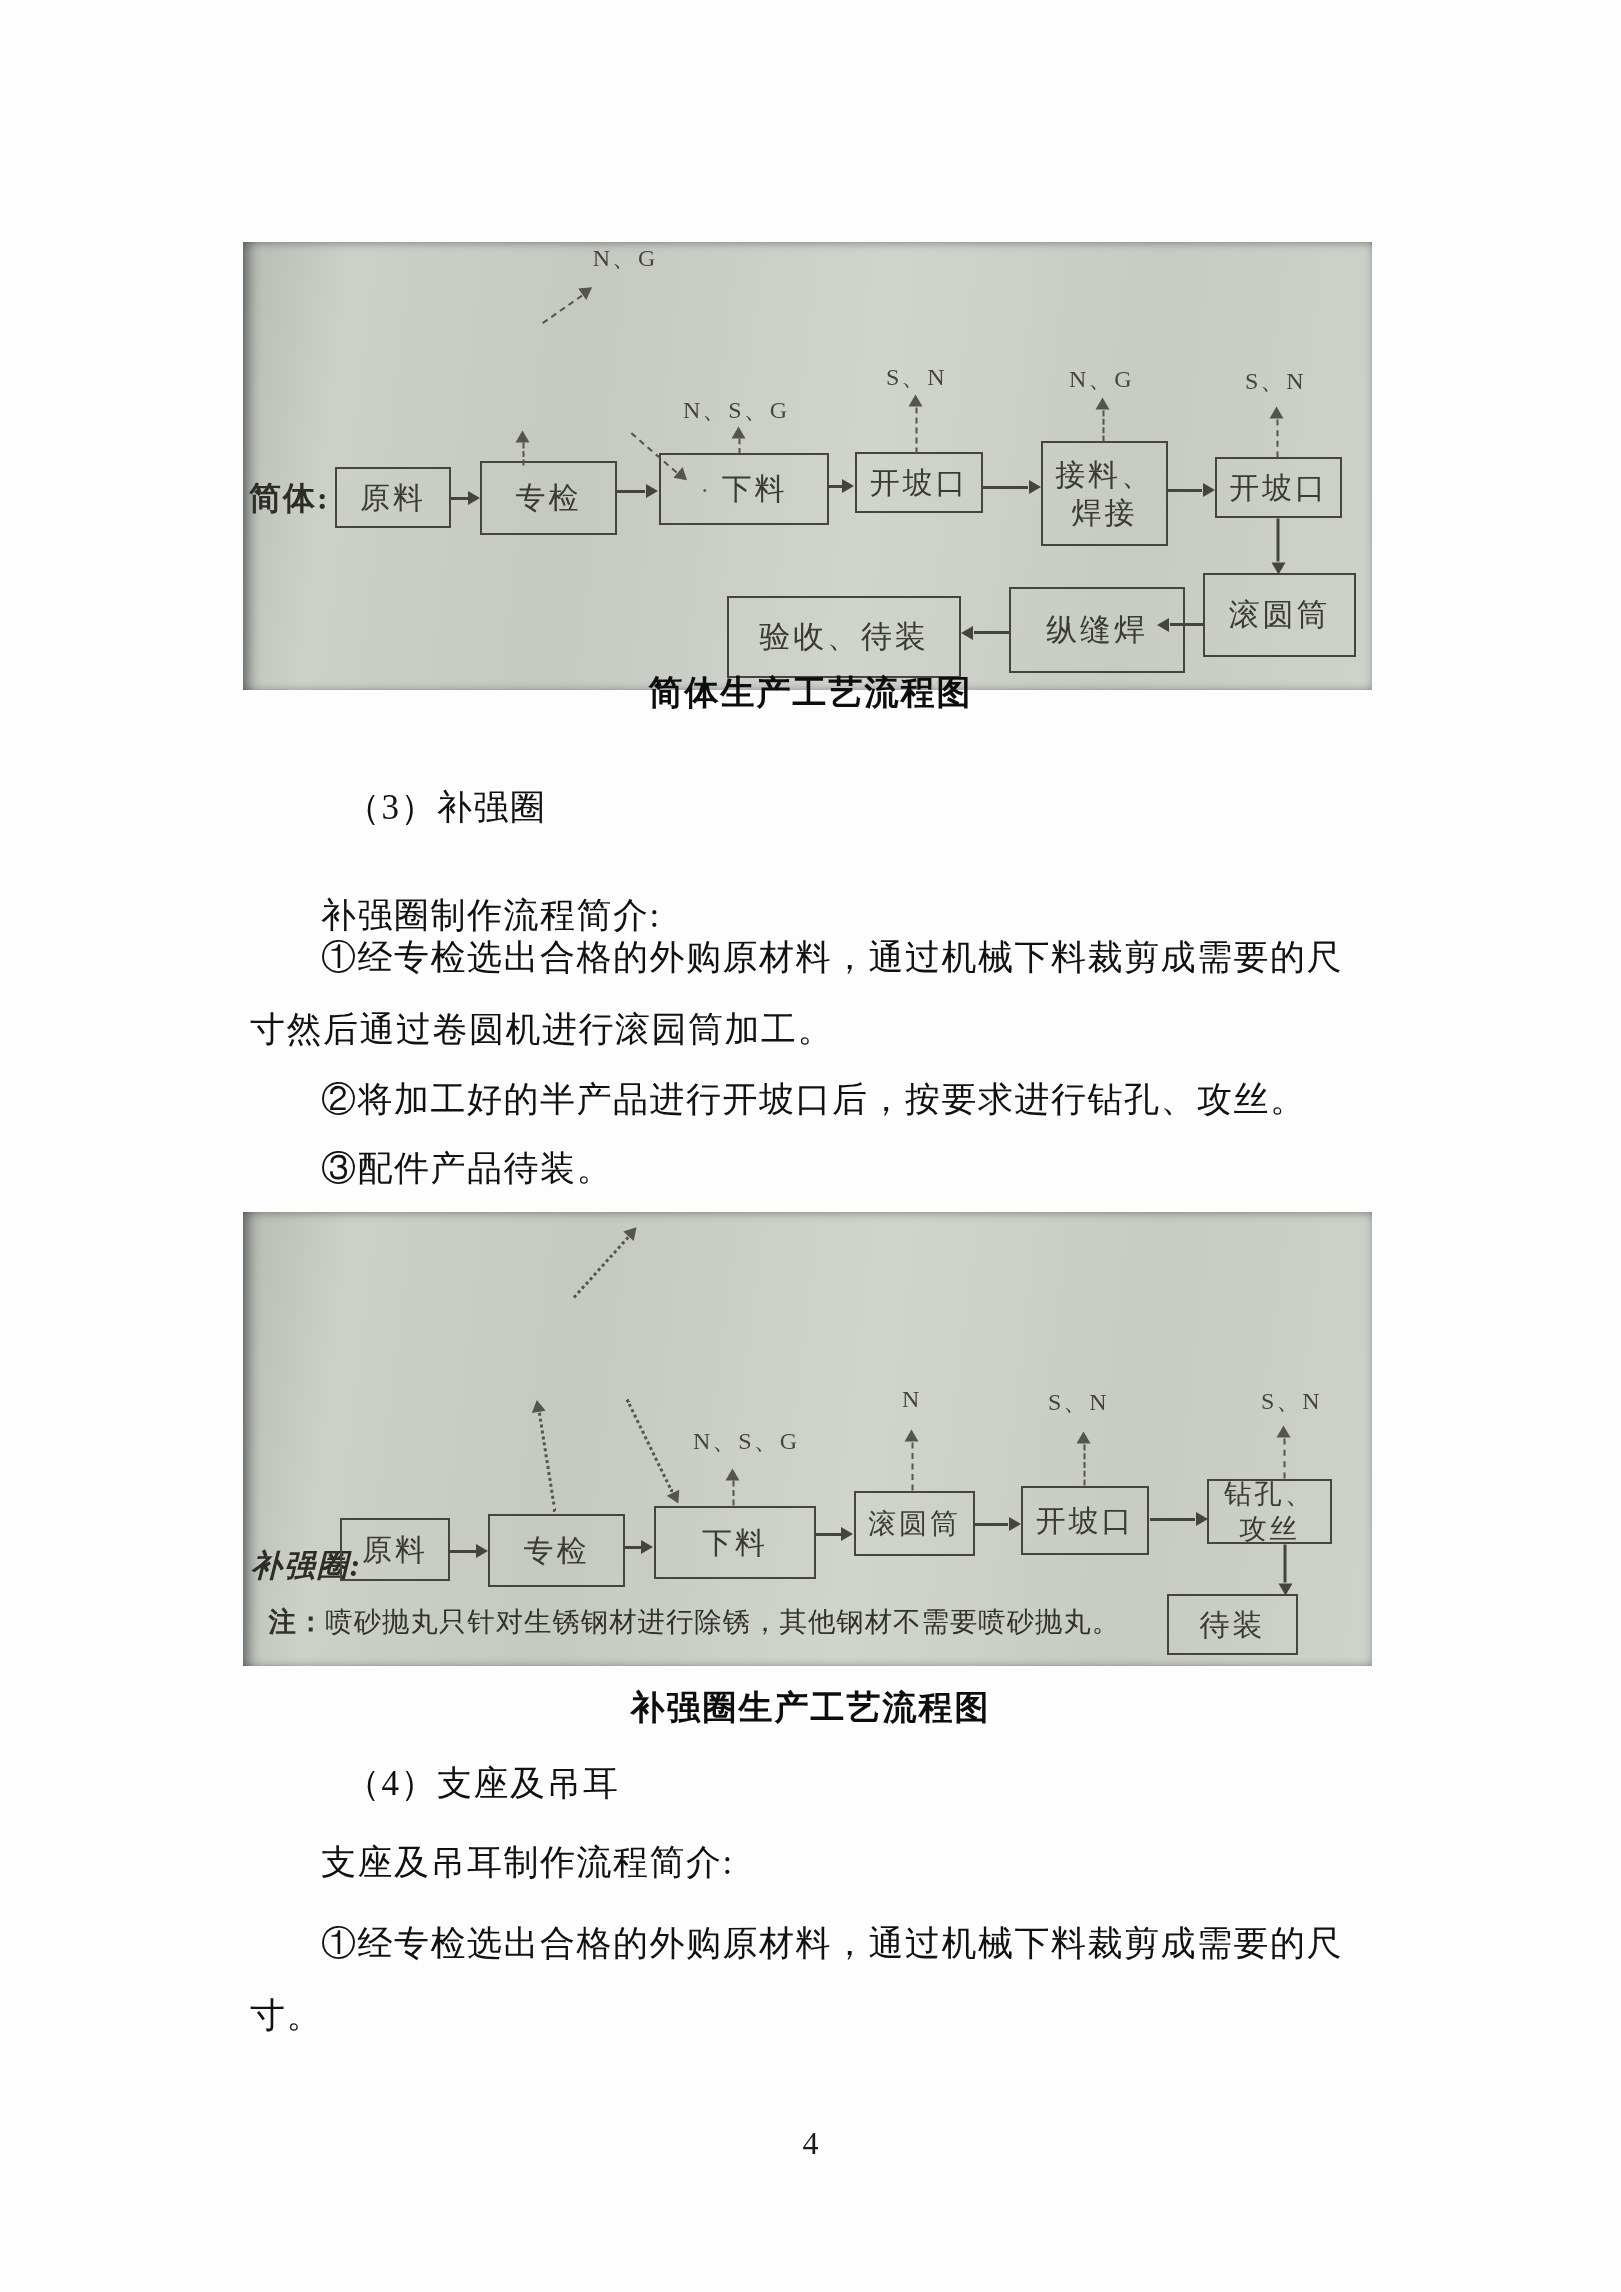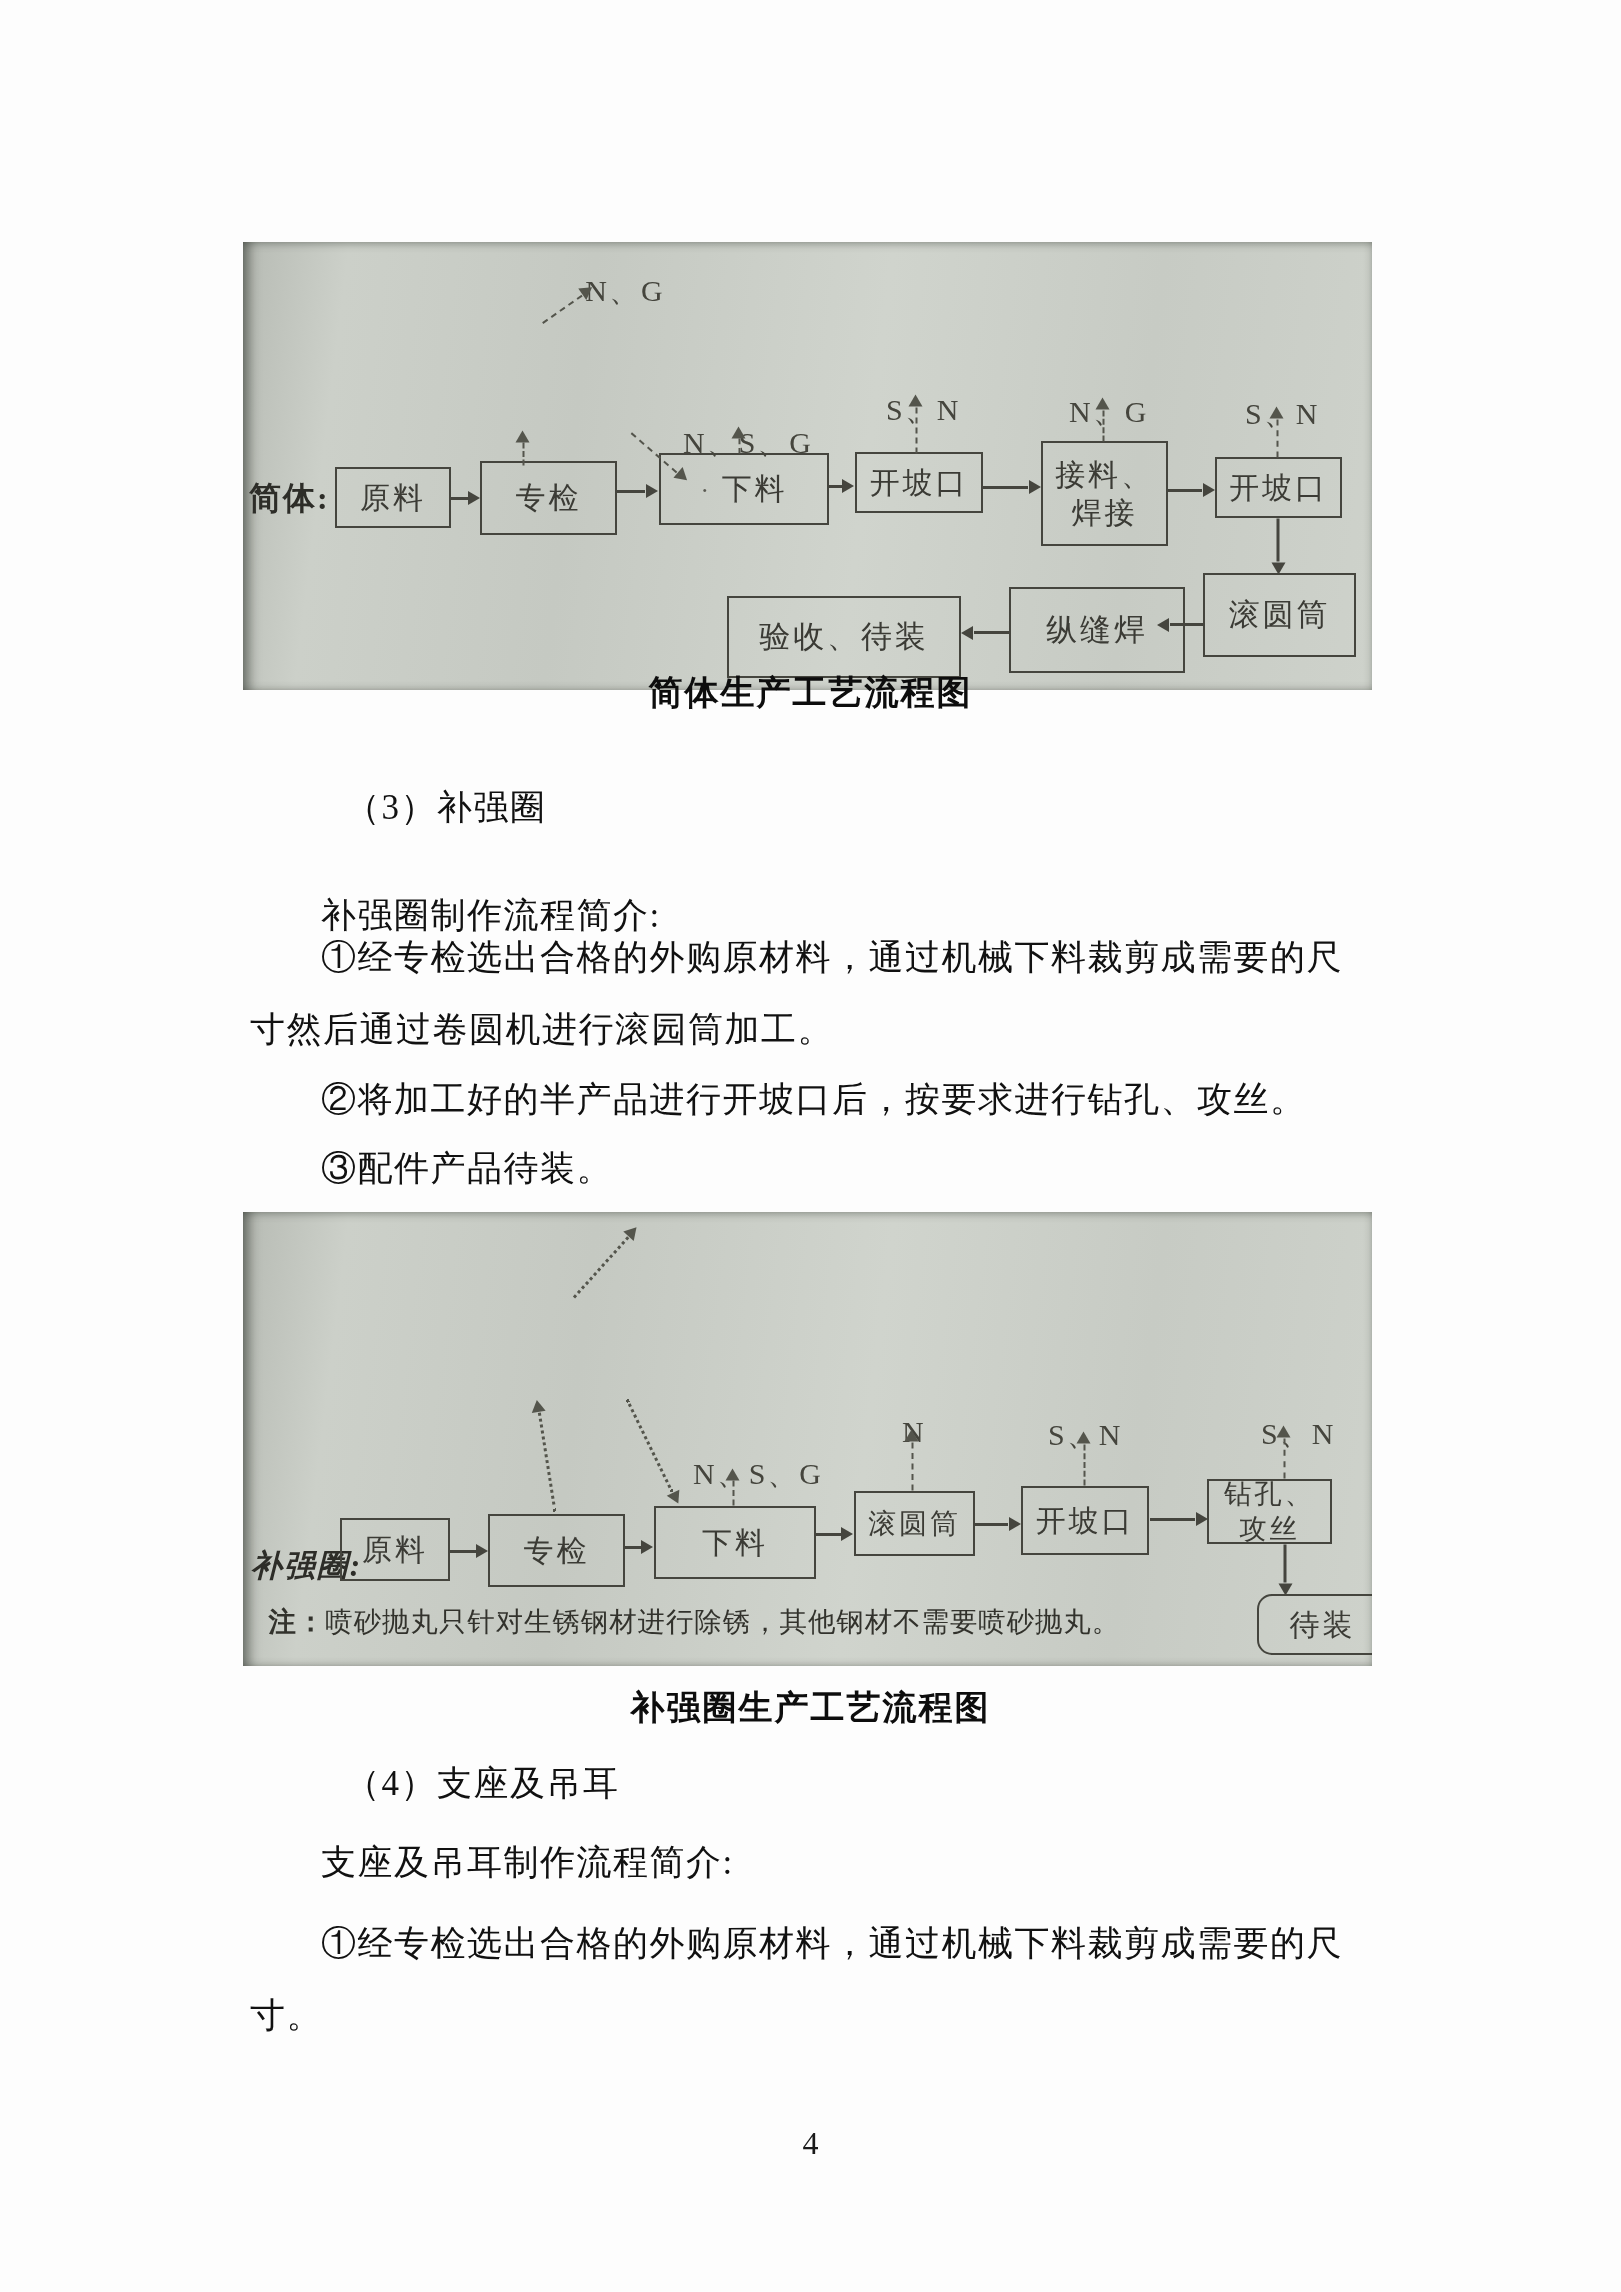--- a/index.html
+++ b/index.html
@@ -15,21 +15,21 @@
                 inset -6.9px 0 8.8px -6.9px rgba(35,40,32,.28),
                 inset 0 -6.9px 8.8px -6.9px rgba(35,40,32,.30); }
   #photo1 { top:242px; height:448px; }
   #photo2 { top:1212px; height:454px; }
 
   .fbox { position:absolute; border:2.9px solid #45453e; display:flex; flex-direction:column;
           align-items:center; justify-content:center; font-size:30px; color:#3b3b35;
           letter-spacing:2.9px; line-height:1.25; text-align:center; }
   .fbox.dashed { border:2.9px dashed #54554c; color:#74756a; }
   .rowlabel { position:absolute; font-weight:bold; font-size:32px; color:#2d2d28; letter-spacing:2px; white-space:nowrap; }
-  .ctrl { position:absolute; font-size:30px; color:#45453d; letter-spacing:2px; white-space:nowrap;margin-top:29px; }
+  .ctrl { position:absolute; font-size:24px; color:#45453d; letter-spacing:2px; white-space:nowrap; }
   .straydot { font-size:25.5px; color:#5a5a52; margin-right:9.8px; }
 
   
   .arrow { position:absolute; height:0; transform-origin:0 1.5px; --c:#45453e; }
   .arrow.solid { border-top:3.4px solid var(--c); }
   .arrow.dash  { border-top:2.9px dashed var(--c); --c:#54554c; }
   .arrow.dot   { border-top:3.4px dotted var(--c); --c:#54554c; }
   .arrow .head { content:''; position:absolute; right:-12.7px; top:-9.3px; width:0; height:0;
                  border:7.8px solid transparent; border-right:0; border-left:12.7px solid var(--c); }
 
@@ -135,21 +135,21 @@
 
     <div class="rowlabel" style="left:7.8px; top:333px; font-size:31px;font-style:italic;">补强圈:</div>
 
 
     <div class="fbox" style="left:97px;  top:306px; width:110px; height:63px;">原料</div>
     <div class="fbox" style="left:245px; top:302px; width:137px; height:73px;">专检</div>
     <div class="fbox" style="left:411px; top:294px; width:162px; height:73px;">下料</div>
     <div class="fbox" style="left:611px; top:279px; width:121px; height:65px; font-size:28px;">滚圆筒</div>
     <div class="fbox" style="left:778px; top:274px; width:128px; height:69px;">开坡口</div>
     <div class="fbox" style="left:964px; top:267px; width:125px; height:65px; font-size:27.4px;">钻孔、攻丝</div>
-    <div class="fbox" style="left:1014px; top:382px; width:131px; height:61px;border-radius:15px;">待装</div>
+    <div class="fbox" style="left:924px; top:382px; width:131px; height:61px;">待装</div>
 
     <div class="ctrl" style="left:450px;  top:213px;">N、S、G</div>
     <div class="ctrl" style="left:659px;  top:174px;">N</div>
     <div class="ctrl" style="left:805px;  top:174px;">S、N</div>
     <div class="ctrl" style="left:1018px; top:173px;">S、N</div>
 
     <div class="arrow solid" style="left:207px; top:338px; width:25.5px;">
         <span class="head"></span>
       </div>
     <div class="arrow solid" style="left:382px; top:334px; width:15.7px;">

